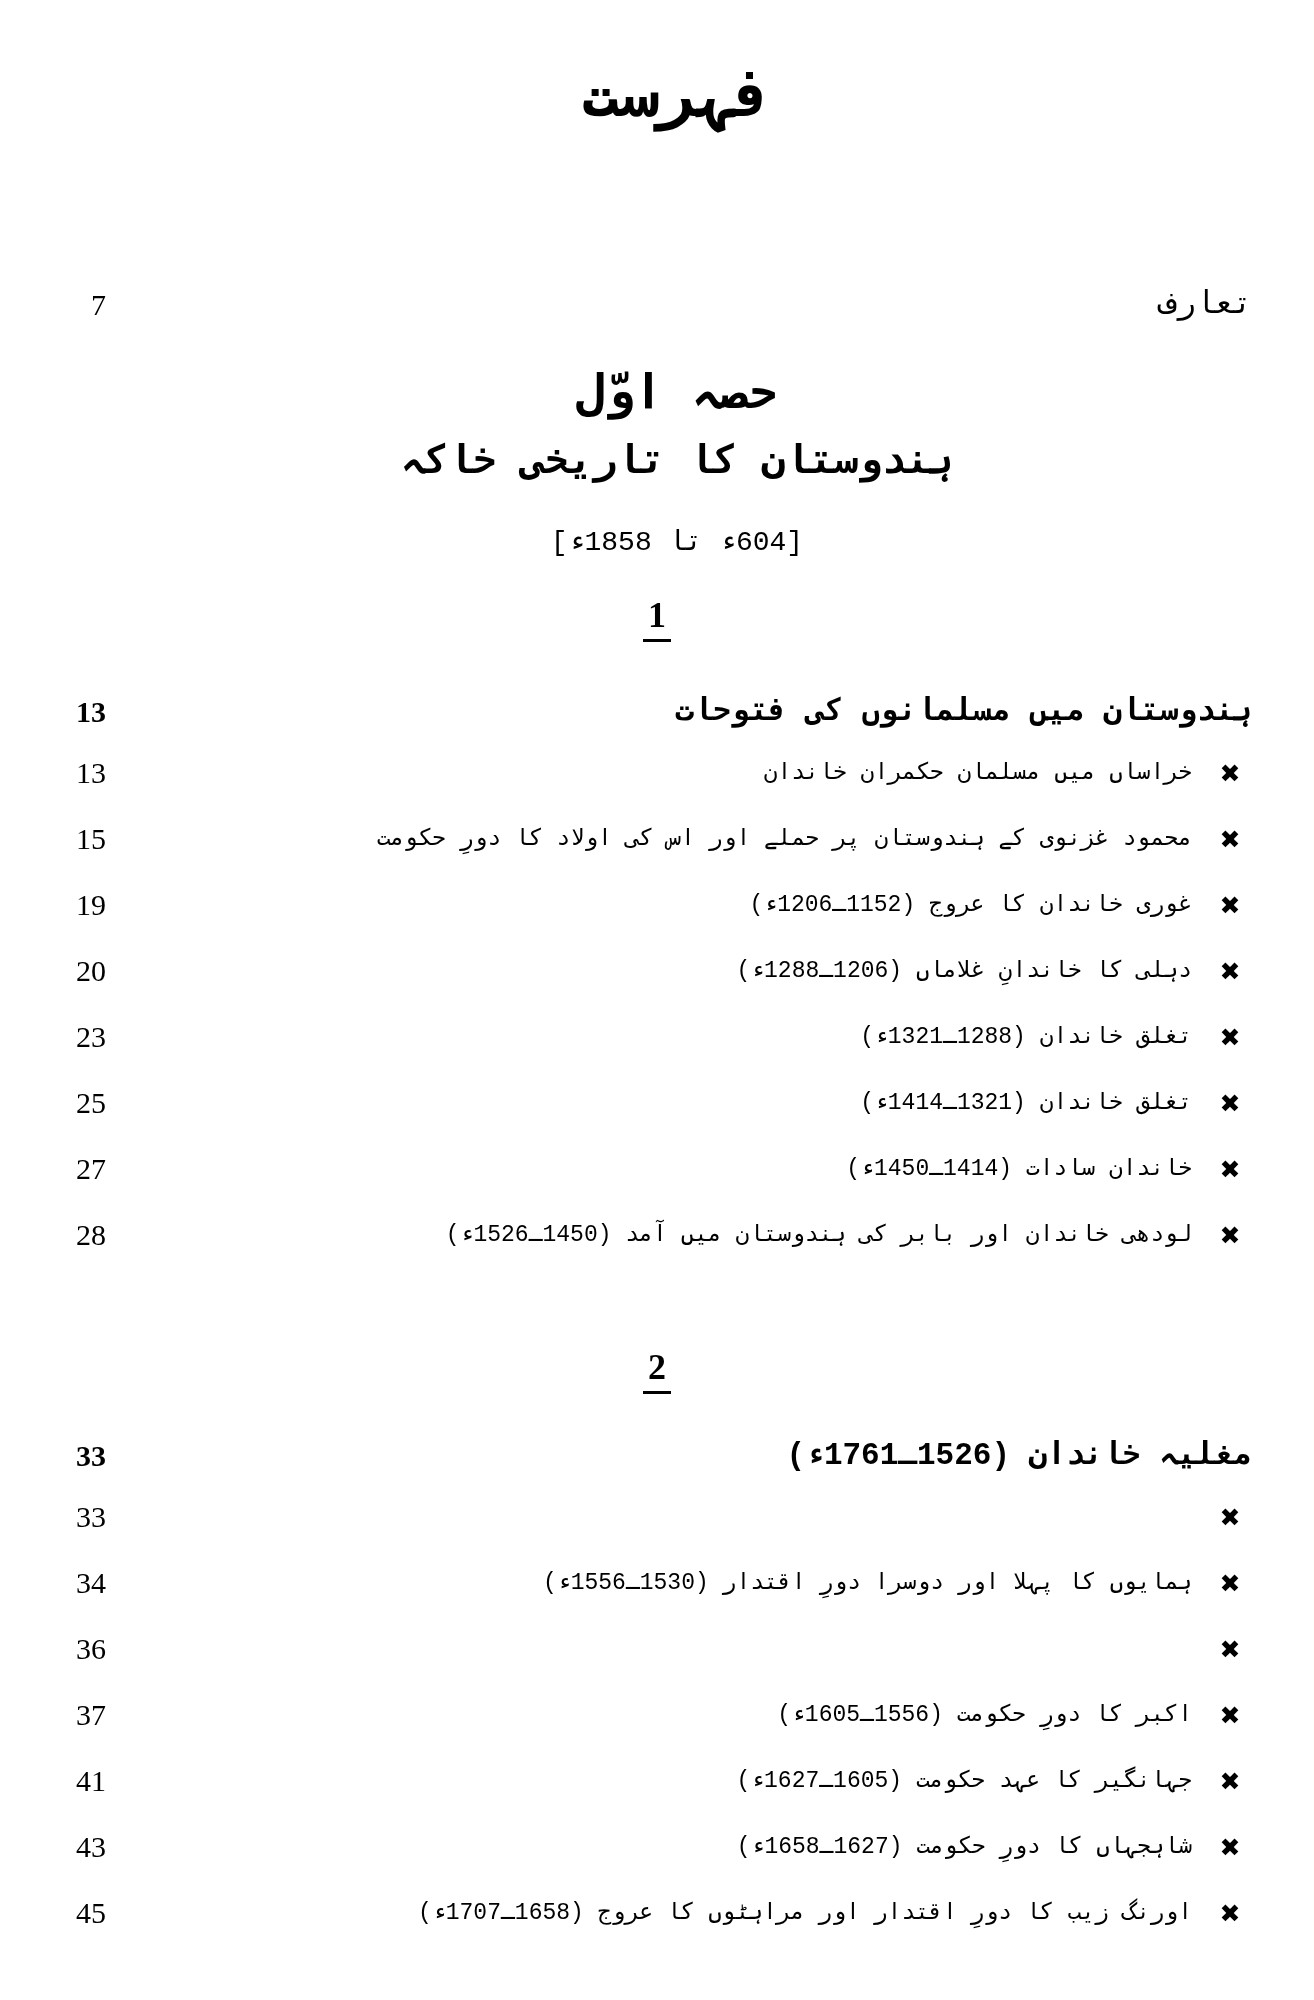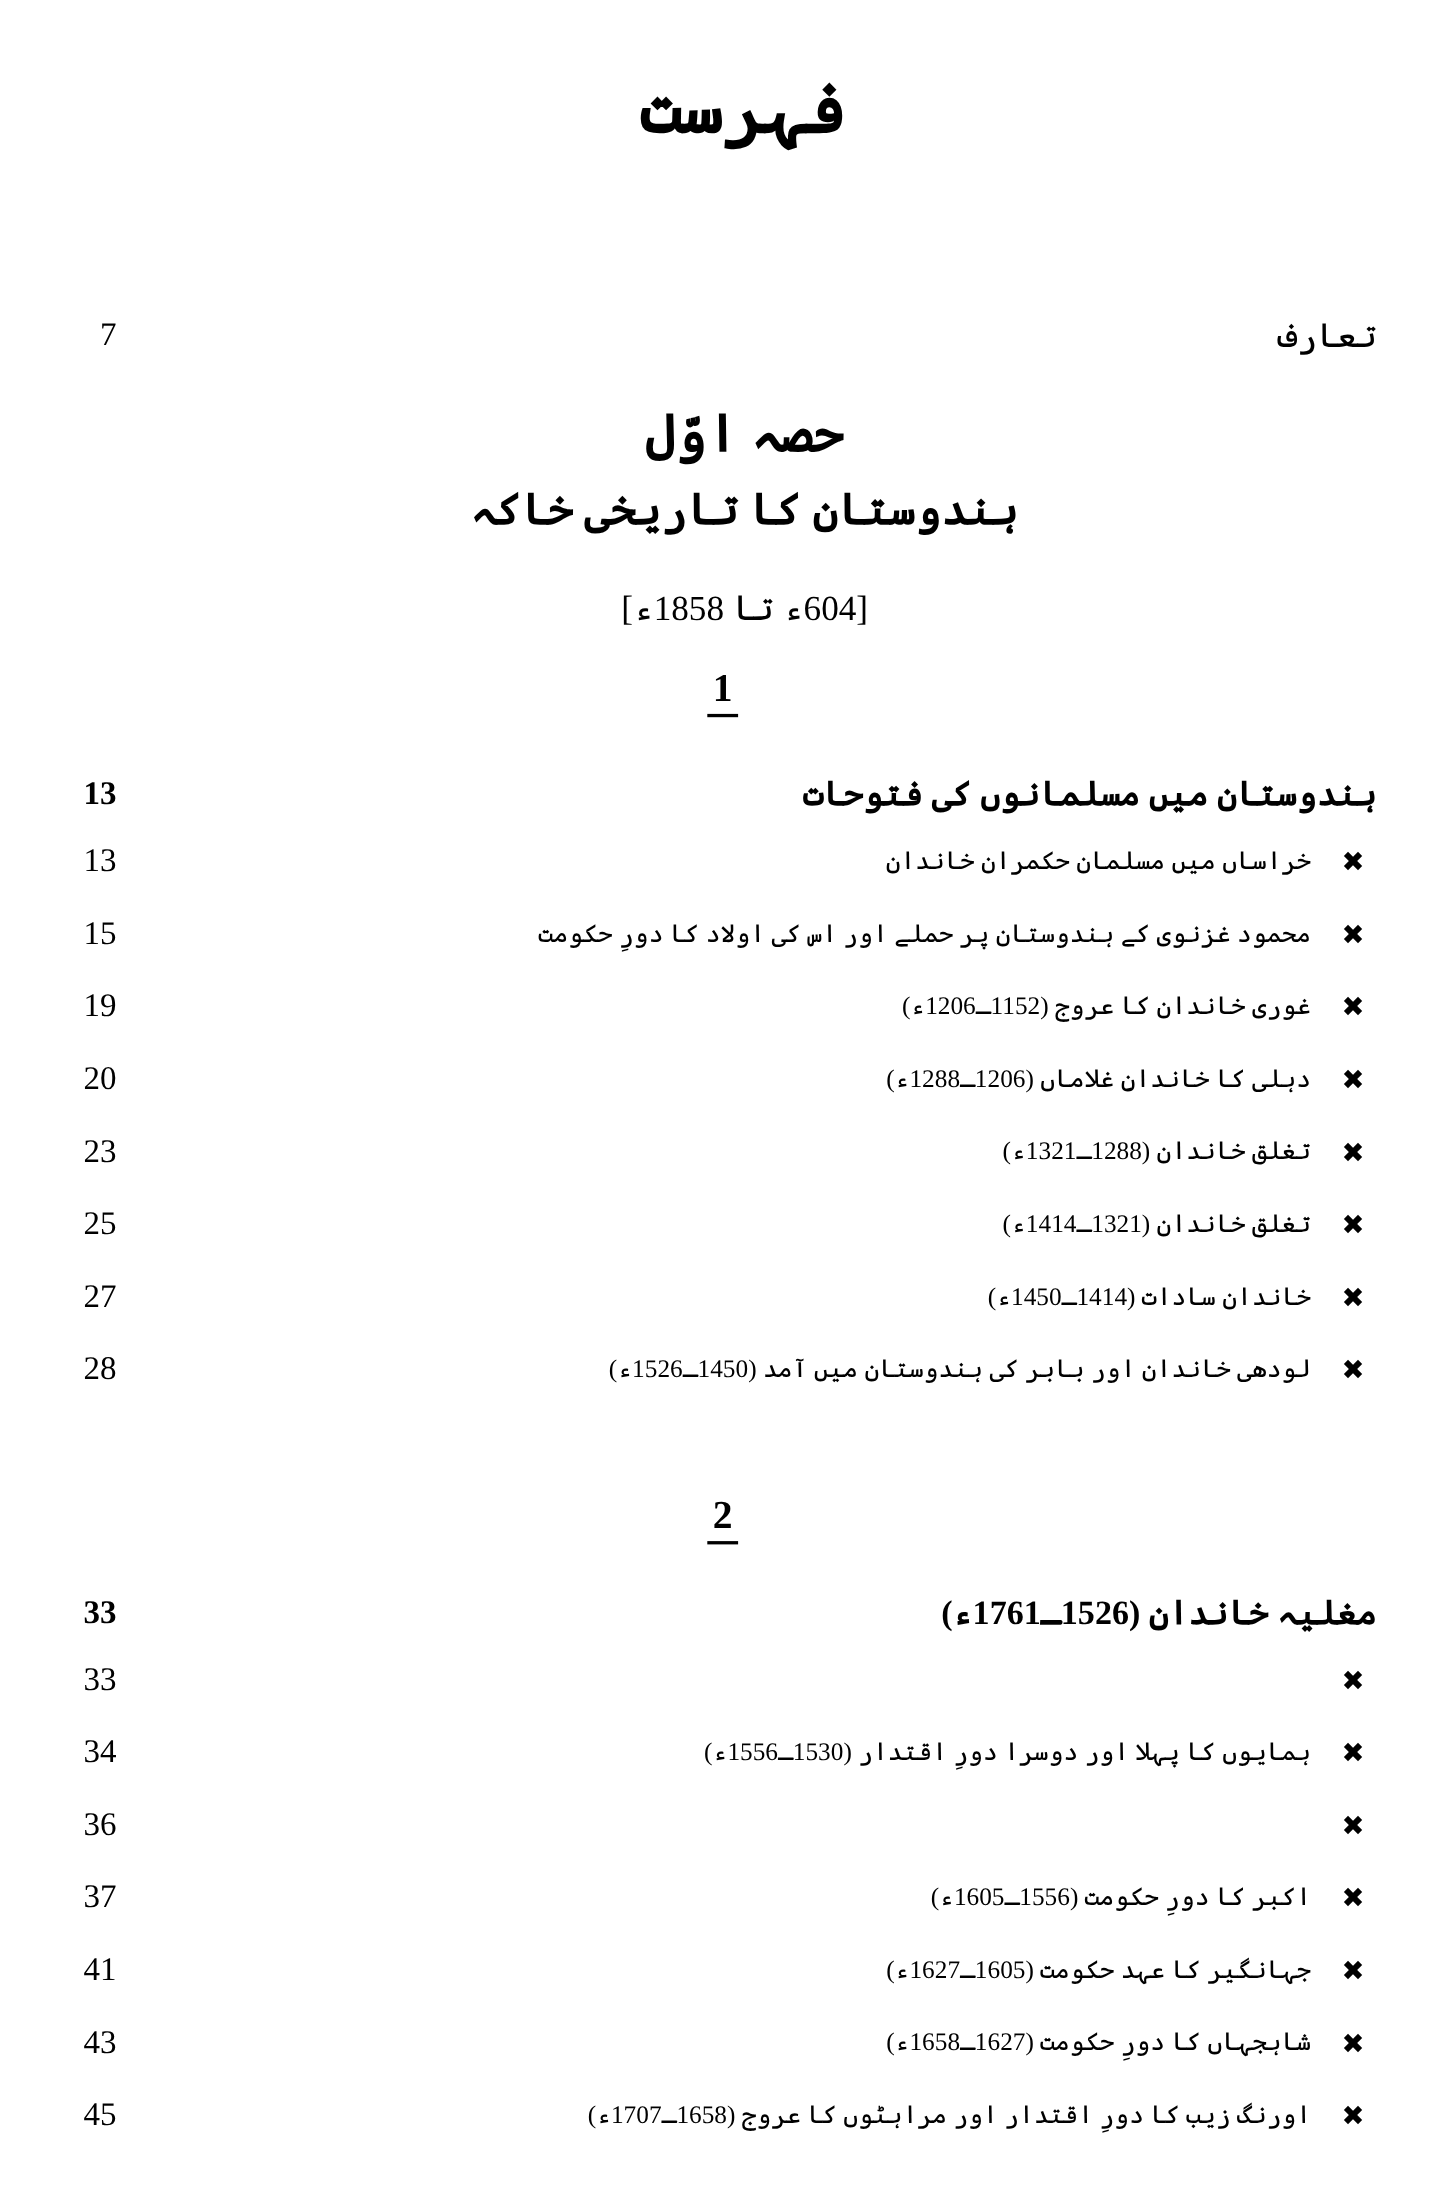--- a/index.html
+++ b/index.html
@@ -13,21 +13,21 @@
     position: relative;
     overflow: hidden;
     color: #000000;
     font-family: "Liberation Serif", serif;
   }
   .page { position: absolute; inset: 0; }
 
   .urdu {
     direction: rtl;
     unicode-bidi: normal;
-    font-family: Liberation Serif, serif;
+    font-family: Liberation Mono, monospace;
     padding-left: 40px;
   }
 
   .doc-title {
     margin-top: 38px;
     height: 122px;
     line-height: 122px;
     text-align: center;
     font-size: 64px;
     font-weight: bold;
@@ -49,21 +49,21 @@
   }
 
   .intro-row { margin-top: 116px; height: 58px; }
   .intro-row .entry-title { font-size: 31px; }
 
   .entry-title { font-size: 23px; line-height: 1.5; }
 
   .part-block { margin-top: 34px; text-align: center; }
   .part-title    { font-size: 48px; font-weight: bold; height: 54px; line-height: 54px; }
   .part-subtitle { font-size: 40px; font-weight: bold; height: 82px; line-height: 82px; }
-  .part-years    { font-size: 32px; height: 50px; line-height: 50px; margin-top: 24px; }
+  .part-years    { font-size: 28px; height: 50px; line-height: 50px; margin-top: 14px; }
 
   .chapter-number-wrap { text-align: center; height: 58px; }
   #ch1 .chapter-number-wrap { margin-top: 28px; }
   #ch2 .chapter-number-wrap { margin-top: 80px; }
   .chapter-number {
     display: inline-block;
     font-family: "Liberation Serif", serif;
     font-weight: bold;
     font-size: 36px;
     line-height: 1.1;

